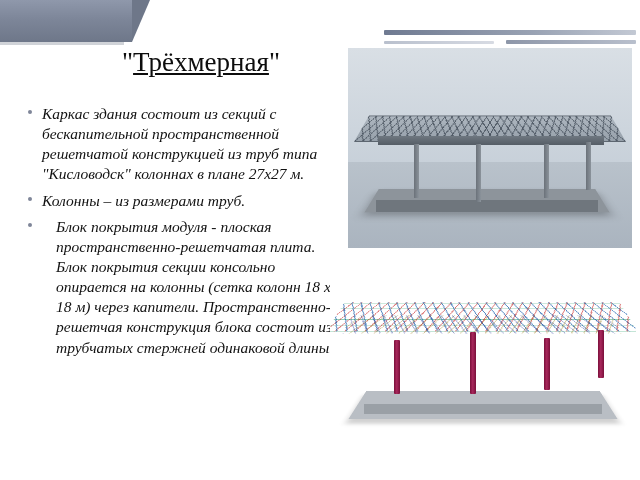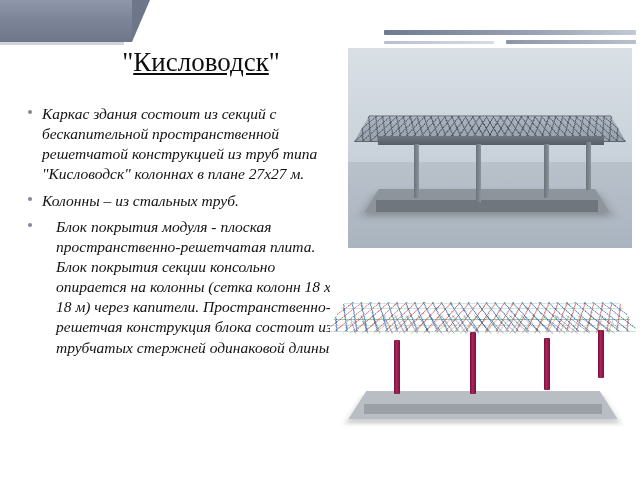--- a/index.html
+++ b/index.html
@@ -281,31 +281,31 @@
 <div class="slide">
 
   <div class="corner-band"></div>
   <div class="corner-shadow"></div>
 
   <div class="bar bar-a"></div>
   <div class="bar bar-b"></div>
   <div class="bar bar-c"></div>
 
   <div class="title">
-    <span class="quote">"</span><span class="word">Кисловодск</span><span class="quote">"</span>
+    <span class="quote">"</span><span class="word">Трёхмерная</span><span class="quote">"</span>
   </div>
 
   <div class="bullets">
     <div class="bullet b1">
       <span class="dot"></span>
       <span class="body indent-wrap">Каркас здания состоит из секций с бескапительной пространственной решетчатой конструкцией из труб типа "Кисловодск" колоннах в плане 27х27 м.</span>
     </div>
     <div class="bullet b2">
       <span class="dot"></span>
-      <span class="body">Колонны – из стальных труб.</span>
+      <span class="body">Колонны – из размерами труб.</span>
     </div>
     <div class="bullet b3">
       <span class="dot"></span>
       <span class="body indent-wrap">Блок покрытия модуля - плоская пространственно-решетчатая плита. Блок покрытия секции консольно опирается на колонны (сетка колонн 18 х 18 м) через капители. Пространственно-решетчая конструкция блока состоит из трубчатых стержней одинаковой длины.</span>
     </div>
   </div>
 
   <div class="photo">
     <div class="sky"></div>
     <div class="ground"></div>

